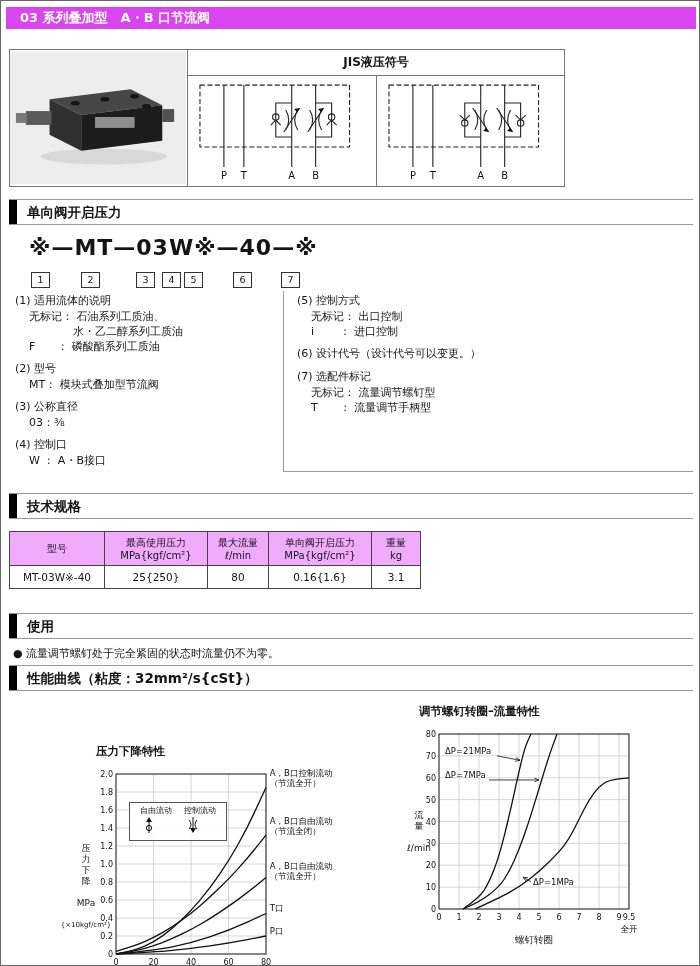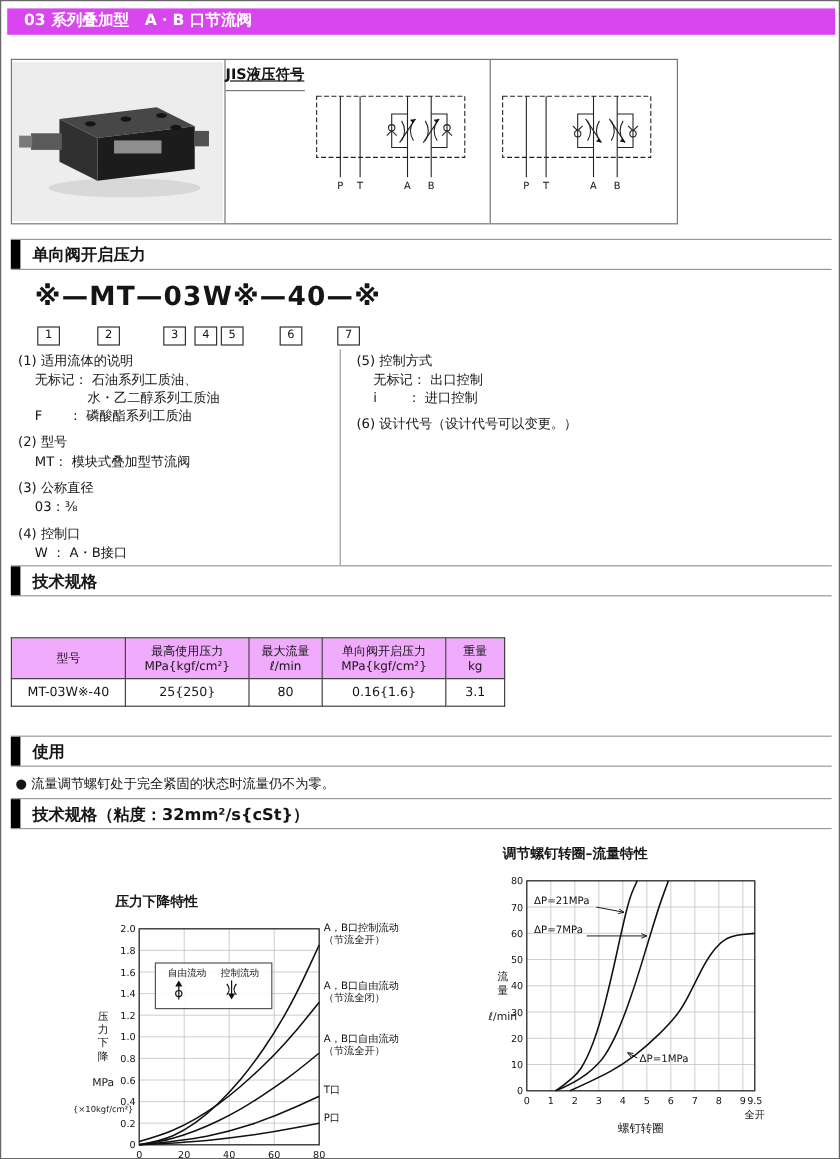--- a/index.html
+++ b/index.html
@@ -8,21 +8,21 @@
     border:1px solid #666;box-sizing:border-box;overflow:hidden;
     font-family:"DejaVu Sans","Liberation Sans",sans-serif;color:#151515;
   }
   .topbar{
     position:absolute;left:5px;top:6px;width:690px;height:22px;background:#d946ef;
     color:#fff;font-size:13px;font-weight:bold;line-height:22px;padding-left:14px;box-sizing:border-box;
   }
   
   .product-box{position:absolute;left:8px;top:48px;width:556px;height:138px;border:1px solid #777;display:flex;box-sizing:border-box;}
   .photo-cell{width:178px;border-right:1px solid #777;box-sizing:border-box;}
-  .sym-region{flex:1;display:flex;flex-direction:row;text-decoration:underline;}
+  .sym-region{flex:1;display:flex;flex-direction:column;}
   .jis-header{height:25px;border-bottom:1px solid #777;text-align:center;font-size:12px;font-weight:600;line-height:25px;}
   .sym-cells{flex:1;display:flex;}
   .sym-cell{flex:1;}
   .sym-cell.second{border-left:1px solid #777;box-sizing:border-box;}
   .sym-svg{width:100%;height:100%;}
   .sym-svg text{font-size:10px;fill:#111;}
   
   .sec-header{
     position:absolute;left:8px;width:684px;height:26px;box-sizing:border-box;
     border-top:1.5px solid #999;border-bottom:1.5px solid #999;
@@ -207,26 +207,31 @@
 
   <div class="name-col right">
     <div class="nb">
       <div class="nb-t">(5) 控制方式</div>
       <div class="nb-l">无标记： 出口控制</div>
       <div class="nb-l">i　　 ： 进口控制</div>
     </div>
     <div class="nb">
       <div class="nb-t">(6) 设计代号（设计代号可以变更。）</div>
     </div>
+    <div class="nb">
+      <div class="nb-t">(7) 选配件标记</div>
+      <div class="nb-l">无标记： 流量调节螺钉型</div>
+      <div class="nb-l">T　　： 流量调节手柄型</div>
+    </div>
   </div>
 
   <div class="v-div"></div>
   <div class="h-div"></div>
 
-  <div class="sec-header" style="top:470px;">
+  <div class="sec-header" style="top:492px;">
     <span>技术规格</span>
   </div>
 
   <table class="spec-table">
     <tbody>
         <tr>
       <th style="width:88px;">型号</th>
       <th style="width:96px;">最高使用压力
 MPa{kgf/cm²}</th>
       <th style="width:54px;">最大流量
@@ -245,21 +250,21 @@
     </tr>
   </tbody>
     </table>
 
   <div class="sec-header" style="top:612px;">
     <span>使用</span>
   </div>
   <div class="usage-note">● 流量调节螺钉处于完全紧固的状态时流量仍不为零。</div>
 
   <div class="sec-header" style="top:664px;">
-    <span>技术规格（粘度：32mm²/s{cSt}）</span>
+    <span>性能曲线（粘度：32mm²/s{cSt}）</span>
   </div>
 
   <div class="chart" style="left:40px;top:743px;width:350px;height:245px;">
     <div class="chart-title t1">压力下降特性</div>
     <div class="ylab">
       <div class="ychars">压
 力
 下
 降</div>
       <div class="yunit">MPa</div>

